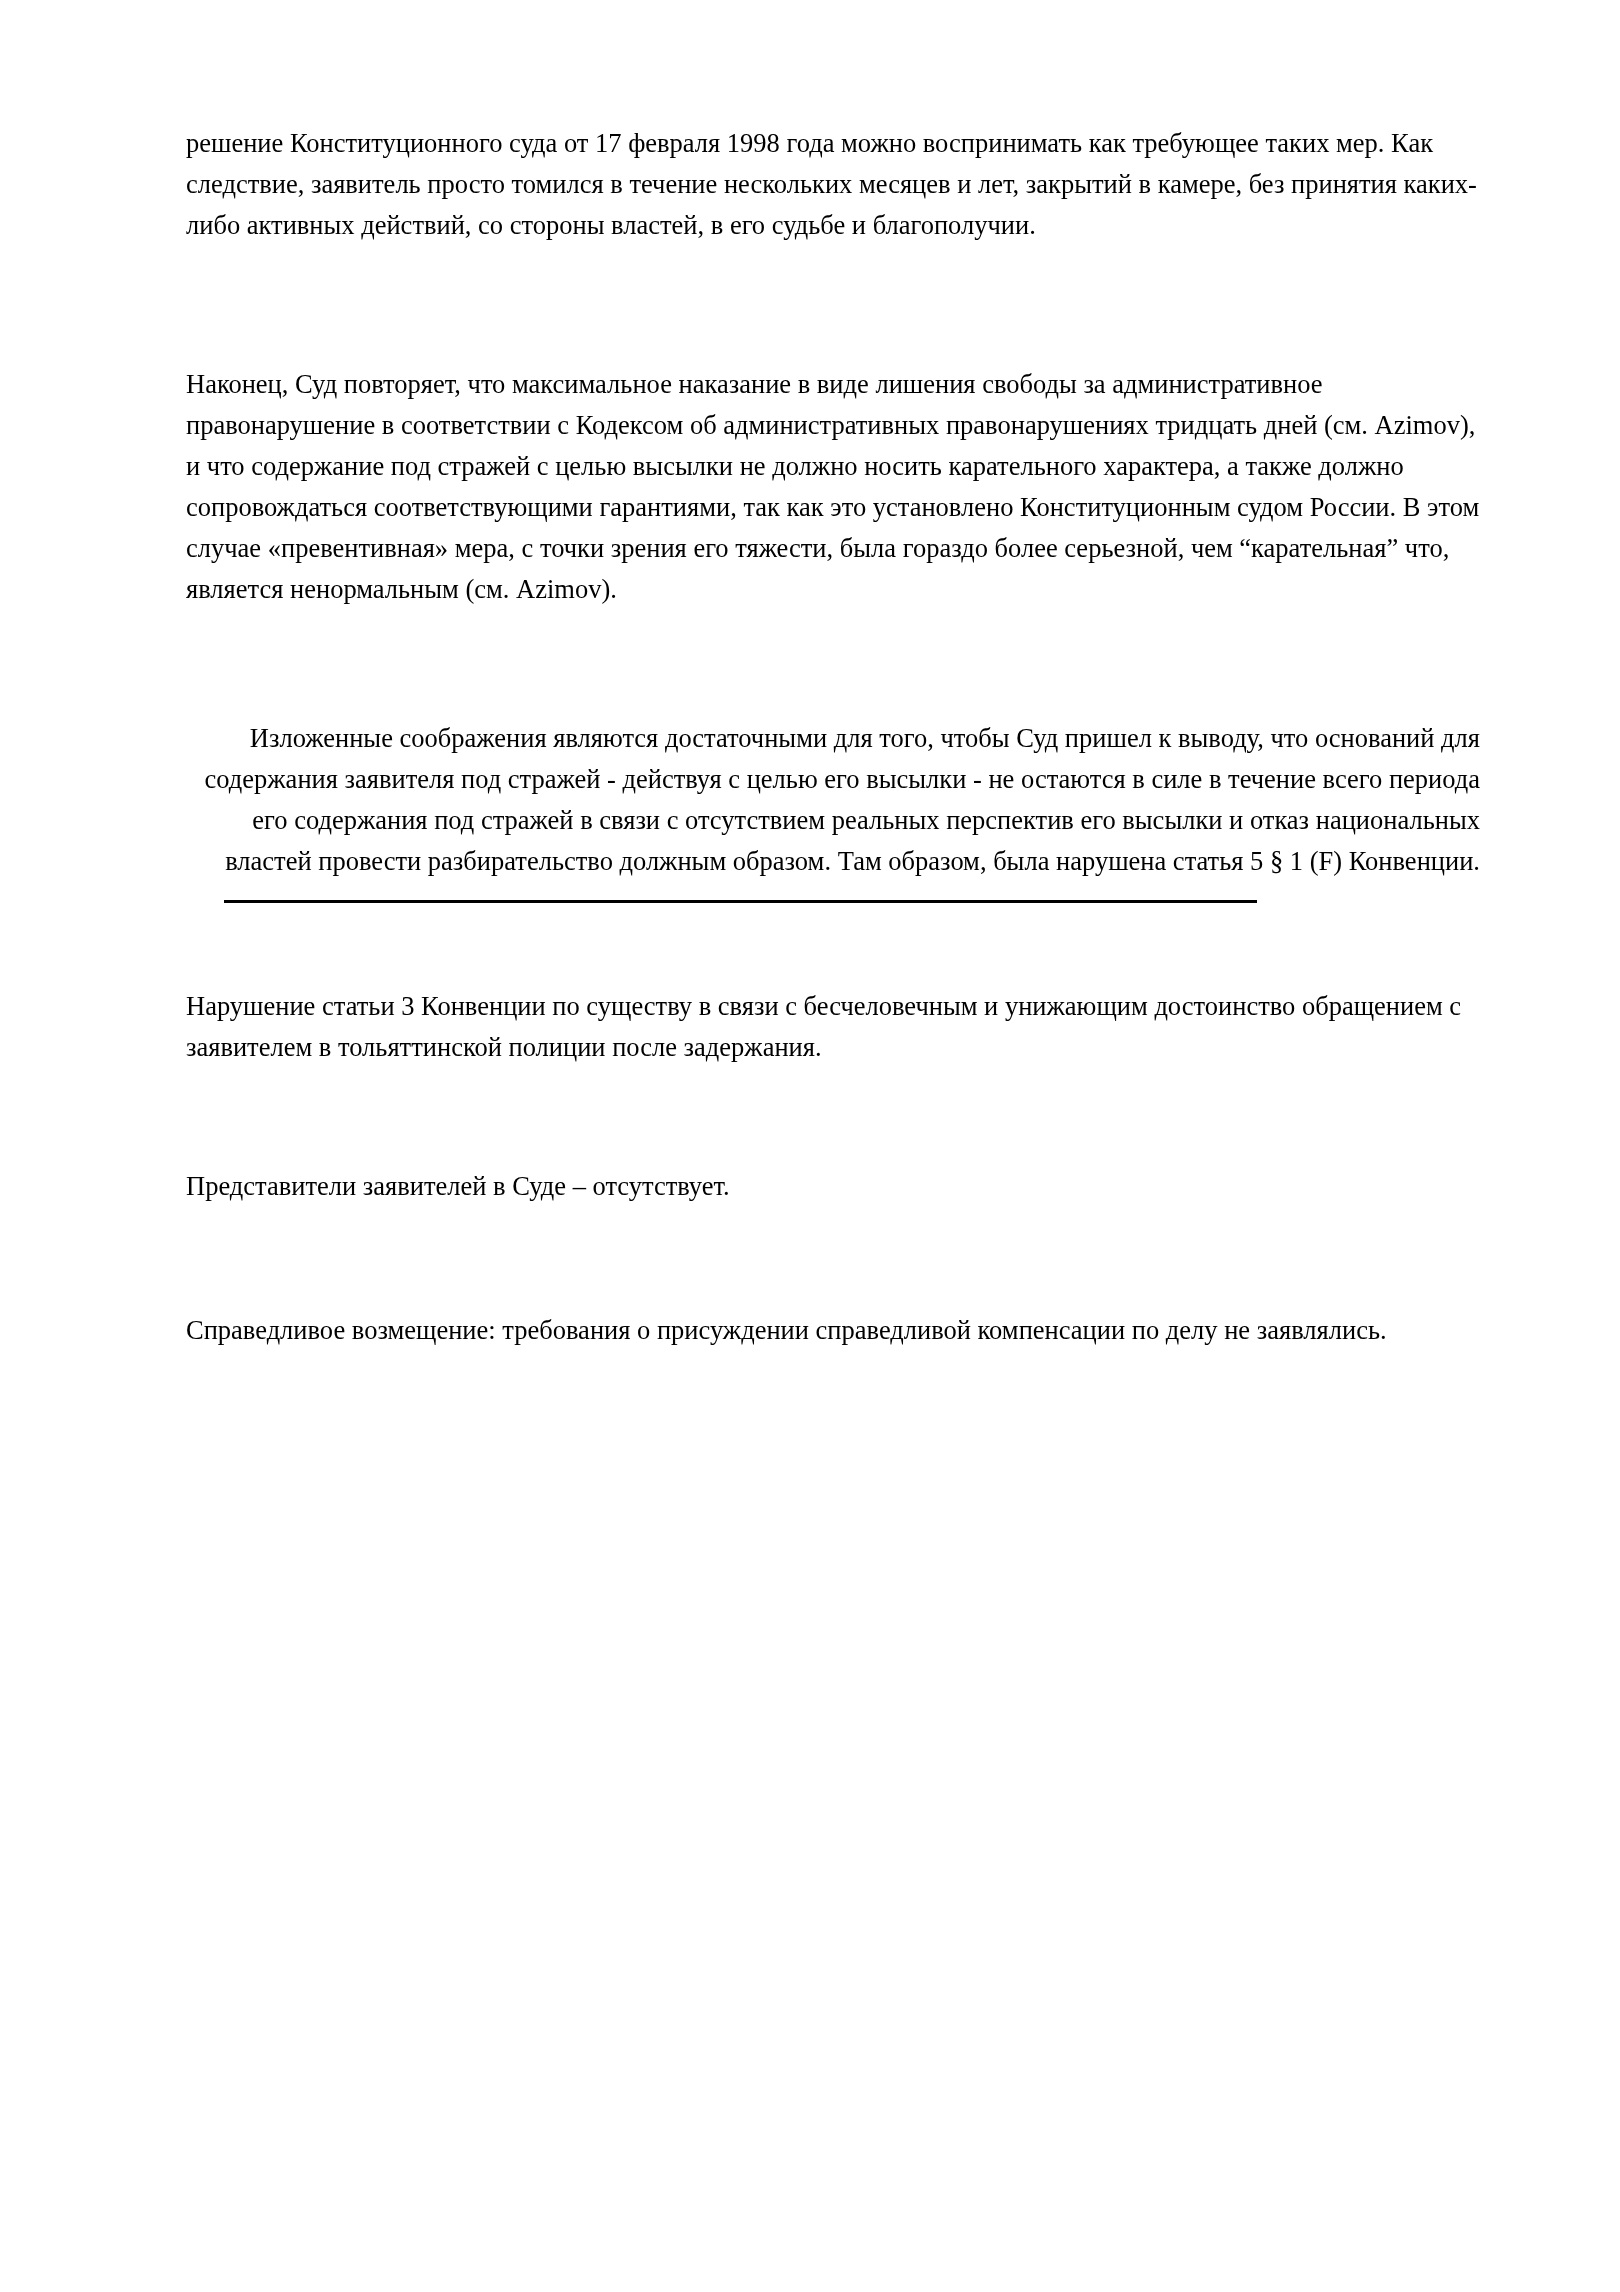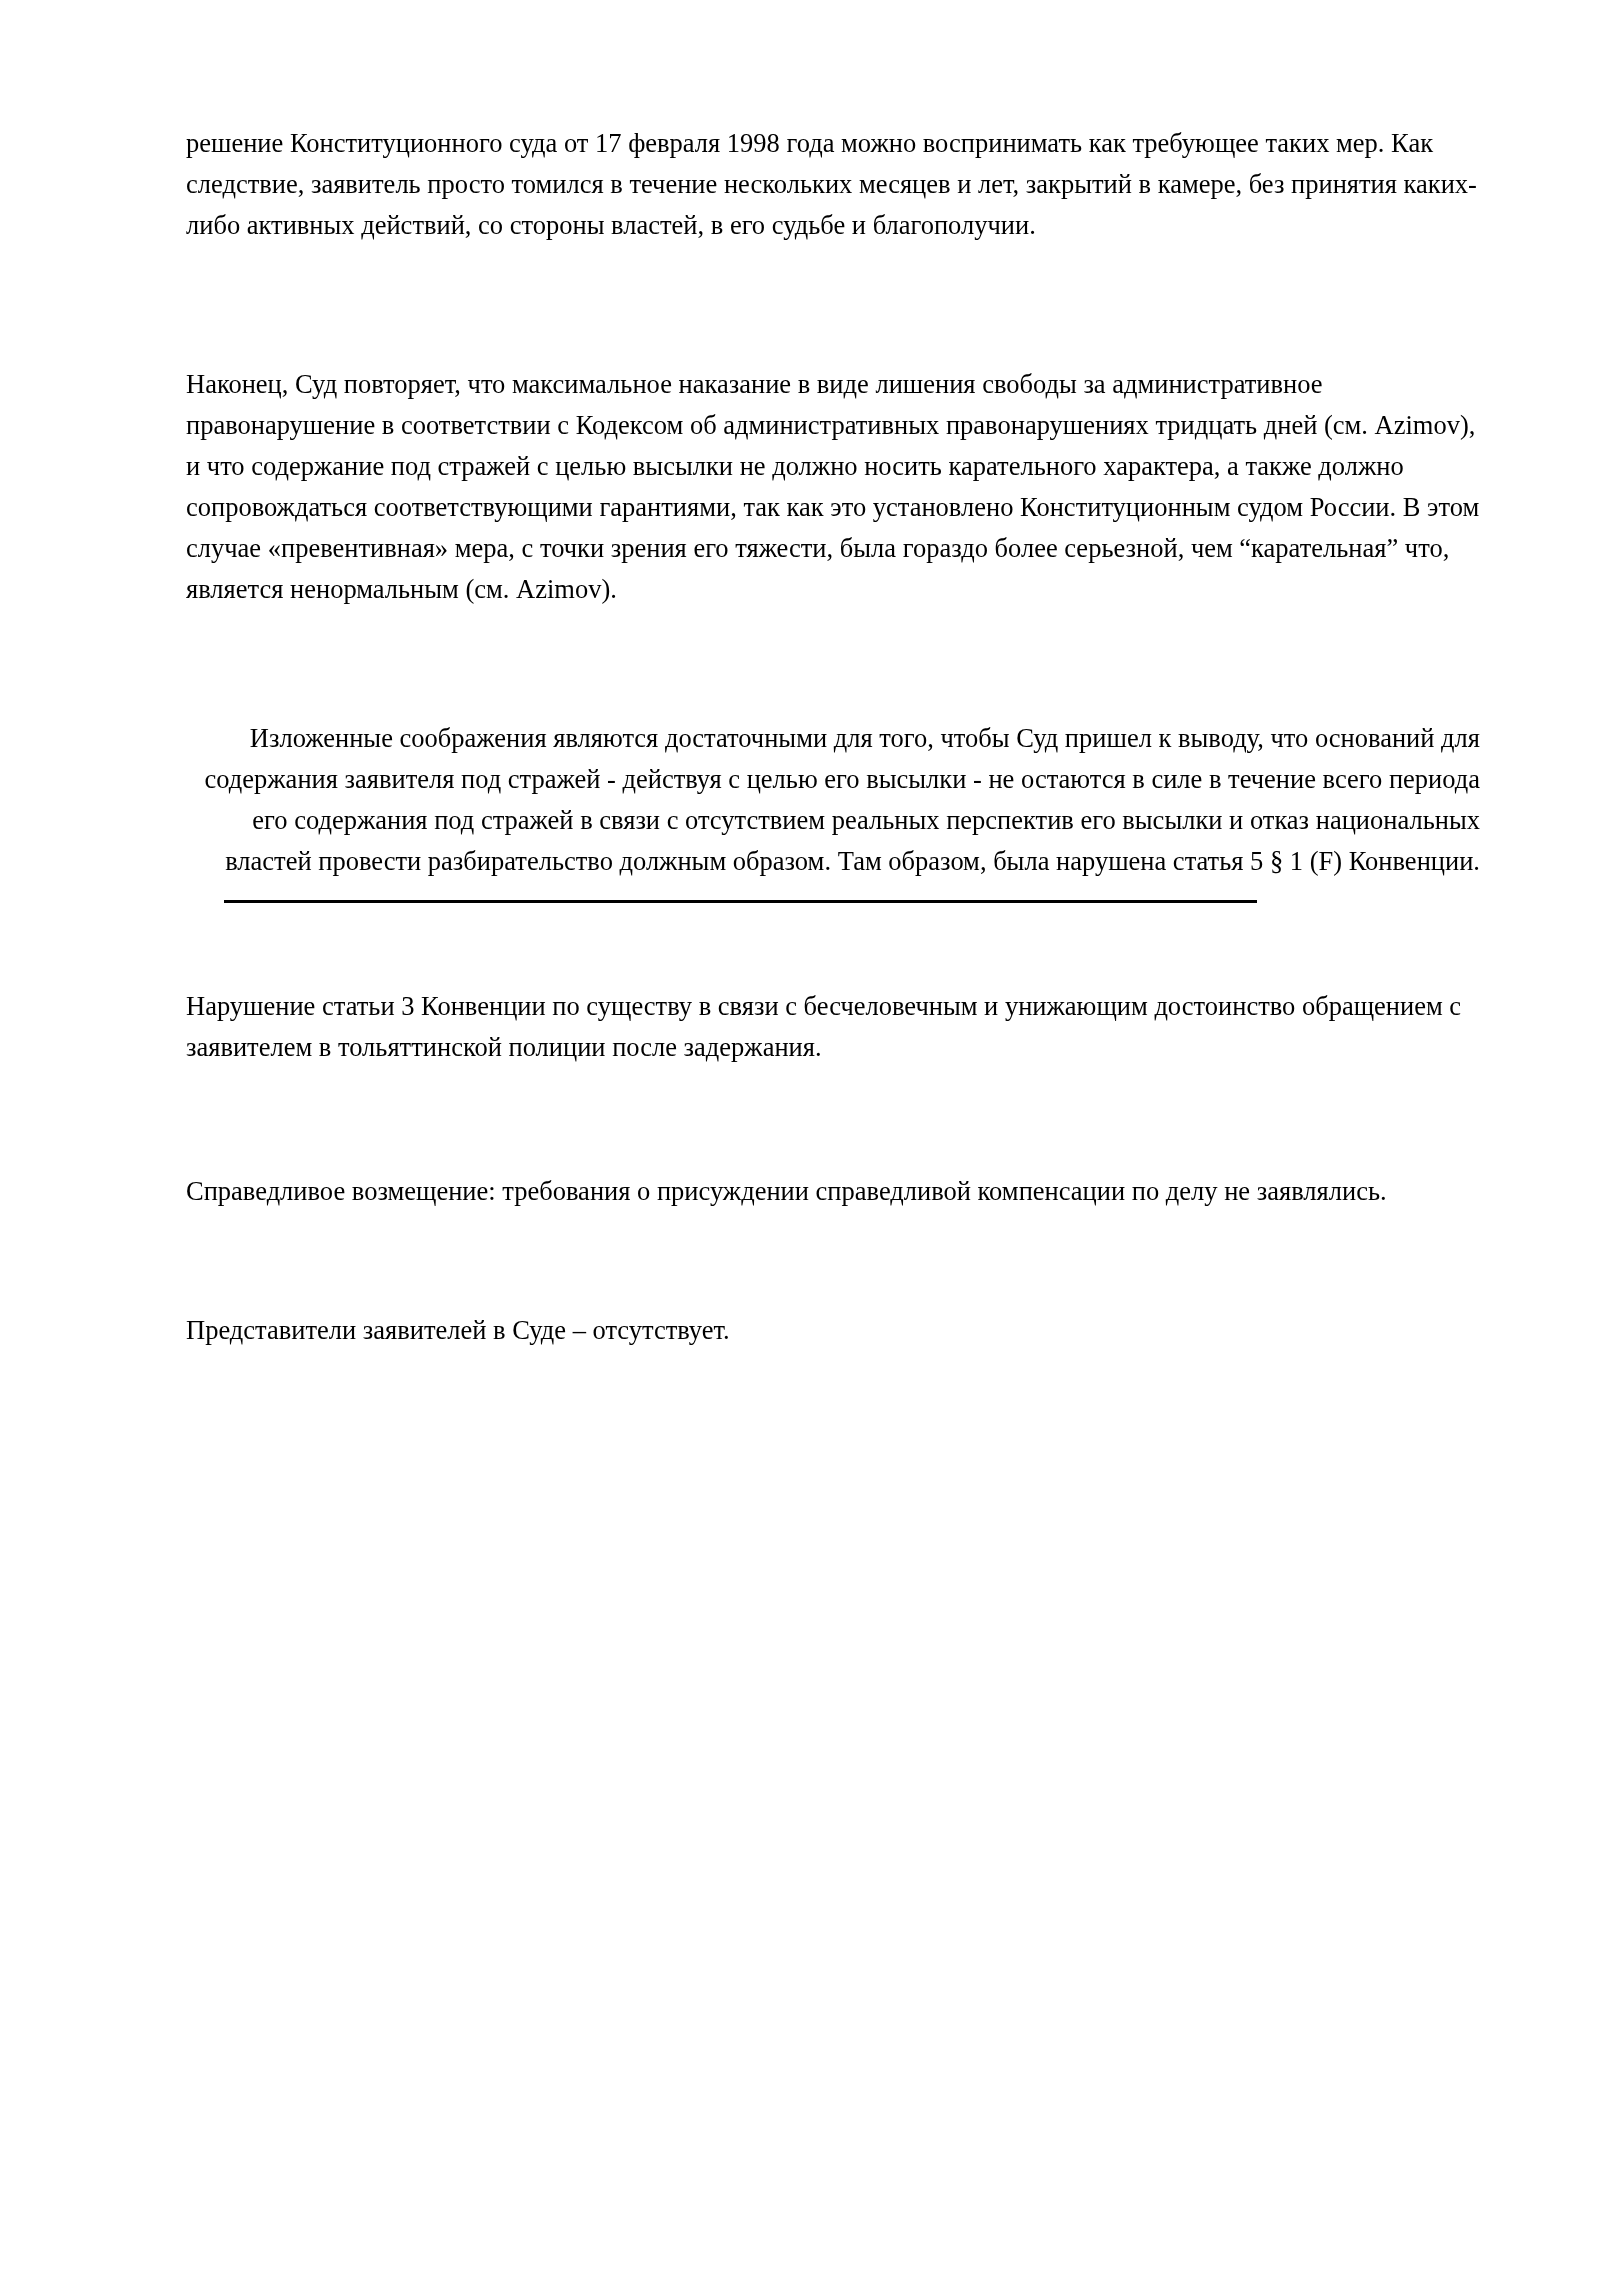--- a/index.html
+++ b/index.html
@@ -63,19 +63,19 @@
     <p class="para p2">Наконец, Суд повторяет, что максимальное наказание в виде лишения свободы за административное правонарушение в соответствии с Кодексом об административных правонарушениях тридцать дней (см. Azimov), и что содержание под стражей с целью высылки не должно носить карательного характера, а также должно сопровождаться соответствующими гарантиями, так как это установлено Конституционным судом России. В этом случае «превентивная» мера, с точки зрения его тяжести, была гораздо более серьезной, чем “карательная” что, является ненормальным (см. Azimov).</p>
 
     <p class="para p3">Изложенные соображения являются достаточными для того, чтобы Суд пришел к выводу, что оснований для содержания заявителя под стражей - действуя с целью его высылки - не остаются в силе в течение всего периода его содержания под стражей в связи с отсутствием реальных перспектив его высылки и отказ национальных властей провести разбирательство должным образом. Там образом, была нарушена статья 5 § 1 (F) Конвенции.</p>
 
 
     <div class="heading-rule"></div>
 
     <p class="para p5">Нарушение статьи 3 Конвенции по существу в связи с бесчеловечным и унижающим достоинство обращением с заявителем в тольяттинской полиции после задержания.</p>
 
 
+    <p class="para p8">Представители заявителей в Суде – отсутствует.</p>
+
     <p class="para p7">Справедливое возмещение: требования о присуждении справедливой компенсации по делу не заявлялись.</p>
-
-    <p class="para p8">Представители заявителей в Суде – отсутствует.</p>
 
   </div>
 </div>
 
 
 </body></html>

